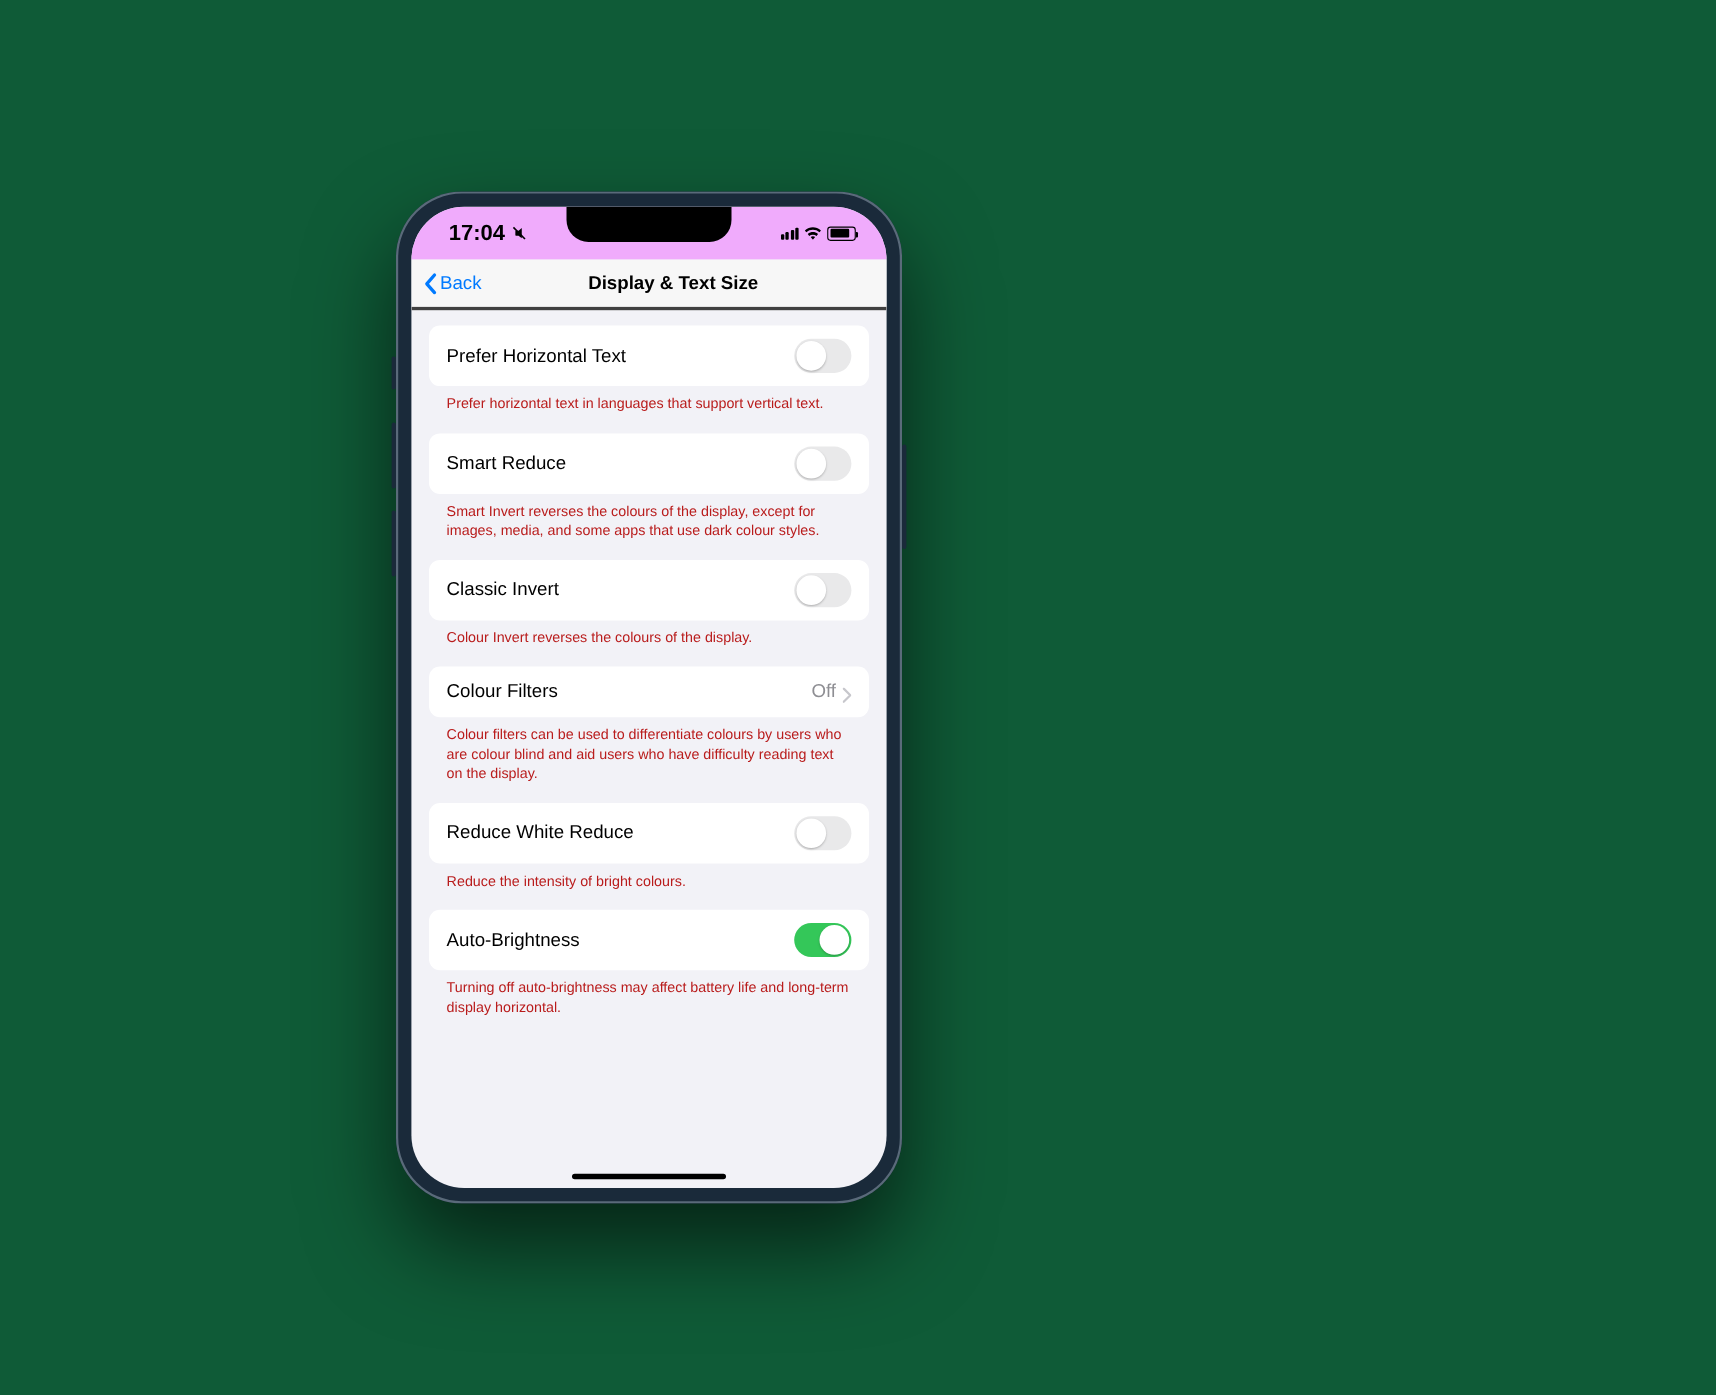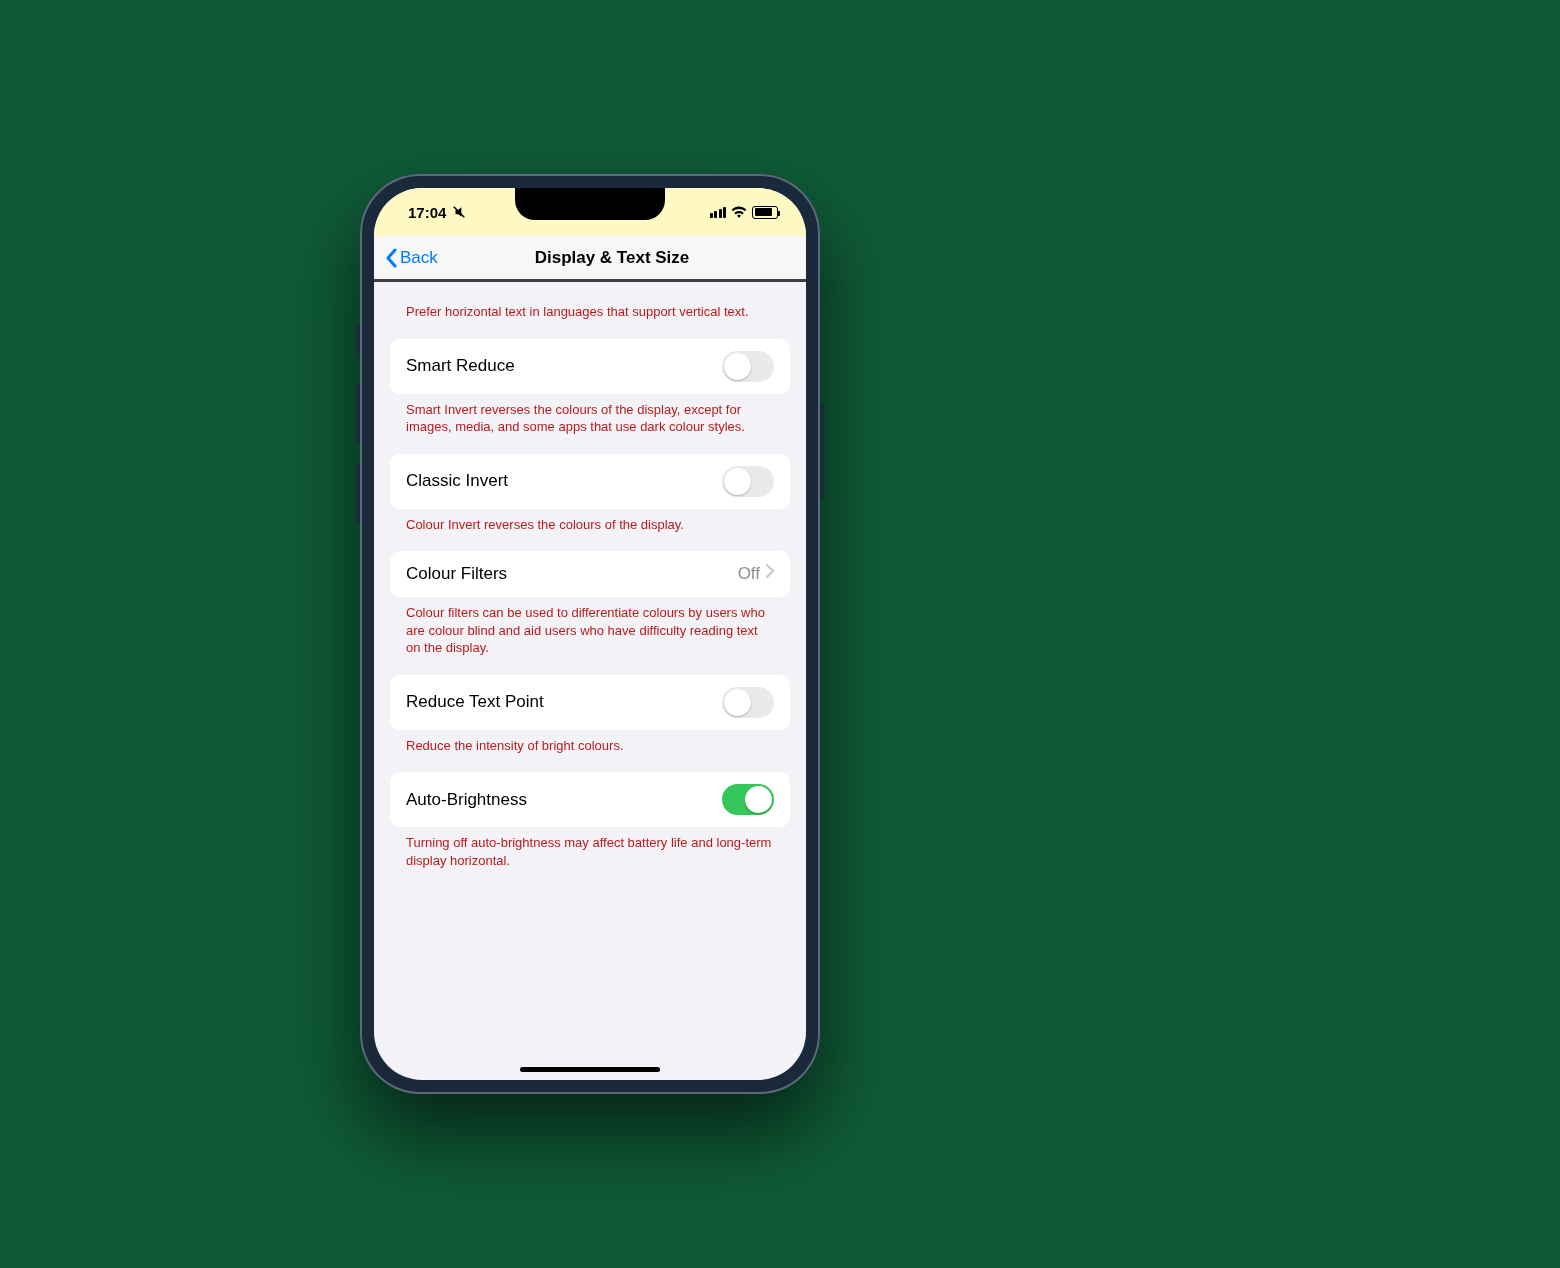--- a/index.html
+++ b/index.html
@@ -54,24 +54,24 @@
   .btn-side.l2 { left: -4px; top: 210px; width: 4px; height: 60px; }
   .btn-side.l3 { left: -4px; top: 290px; width: 4px; height: 60px; }
   .btn-side.r1 { right: -4px; top: 230px; width: 4px; height: 95px; }
 
   .status-bar {
     height: 48px;
     display: flex;
     justify-content: space-between;
     align-items: center;
     padding: 0 28px 0 34px;
-    font-size: 15px;
+    font-size: 20px;
     font-weight: 600;
     color: #000;
-    background: #fef9c3;
+    background: #f0abfc;
   }
   .status-left { display: flex; align-items: center; gap: 6px; }
   .status-right { display: flex; align-items: center; gap: 5px; }
   .signal-bars { display: flex; align-items: flex-end; gap: 1.5px; }
   .signal-bars span { width: 3px; background: #000; border-radius: 1px; }
   .signal-bars span:nth-child(1){height:5px}
   .signal-bars span:nth-child(2){height:7px}
   .signal-bars span:nth-child(3){height:9px}
   .signal-bars span:nth-child(4){height:11px}
   .wifi { width: 16px; height: 12px; }
@@ -115,21 +115,21 @@
     background: #fff;
     border-radius: 10px;
     padding: 12px 16px;
     display: flex;
     align-items: center;
     justify-content: space-between;
     min-height: 46px;
   }
   .cell-label { font-size: 17px; color: #000; }
   .cell-value { font-size: 17px; color: #8e8e93; margin-right: 6px; }
-  .cell-right { display: flex; align-items: flex-start; }
+  .cell-right { display: flex; align-items: flex-end; }
   .chevron-right { width: 8px; height: 14px; color: #c7c7cc; }
   .group-footer {
     font-size: 13px;
     color: #b91c1c;
     padding: 7px 16px 0;
     line-height: 1.35;
   }
 
   .switch {
     width: 52px; height: 31px; border-radius: 16px;
@@ -189,20 +189,26 @@
         <svg class="chevron-left" viewBox="0 0 12 20" fill="none" stroke="#007aff" stroke-width="3" stroke-linecap="round" stroke-linejoin="round">
           <polyline points="10,2 3,10 10,18"></polyline>
         </svg>
         <span>Back</span>
       </div>
       <div class="nav-title">Display &amp; Text Size</div>
     </div>
 
     <div class="content" id="content">
         <div class="group">
+          <div class="cell">
+            <div class="cell-label">Prefer Horizontal Text</div>
+            <div class="switch">
+              <div class="switch-knob"></div>
+            </div>
+          </div>
           <div class="group-footer">Prefer horizontal text in languages that support vertical text.</div>
         </div>
         <div class="group">
           <div class="cell">
             <div class="cell-label">Smart Reduce</div>
             <div class="switch">
               <div class="switch-knob"></div>
             </div>
           </div>
           <div class="group-footer">Smart Invert reverses the colours of the display, except for images, media, and some apps that use dark colour styles.</div>
@@ -223,21 +229,21 @@
               <span class="cell-value">Off</span>
               <svg class="chevron-right" viewBox="0 0 8 14" fill="none" stroke="#c7c7cc" stroke-width="2" stroke-linecap="round" stroke-linejoin="round">
                 <polyline points="1,1 7,7 1,13"></polyline>
               </svg>
             </div>
           </div>
           <div class="group-footer">Colour filters can be used to differentiate colours by users who are colour blind and aid users who have difficulty reading text on the display.</div>
         </div>
         <div class="group">
           <div class="cell">
-            <div class="cell-label">Reduce Text Point</div>
+            <div class="cell-label">Reduce White Reduce</div>
             <div class="switch">
               <div class="switch-knob"></div>
             </div>
           </div>
           <div class="group-footer">Reduce the intensity of bright colours.</div>
         </div>
         <div class="group">
           <div class="cell">
             <div class="cell-label">Auto-Brightness</div>
             <div class="switch on">

